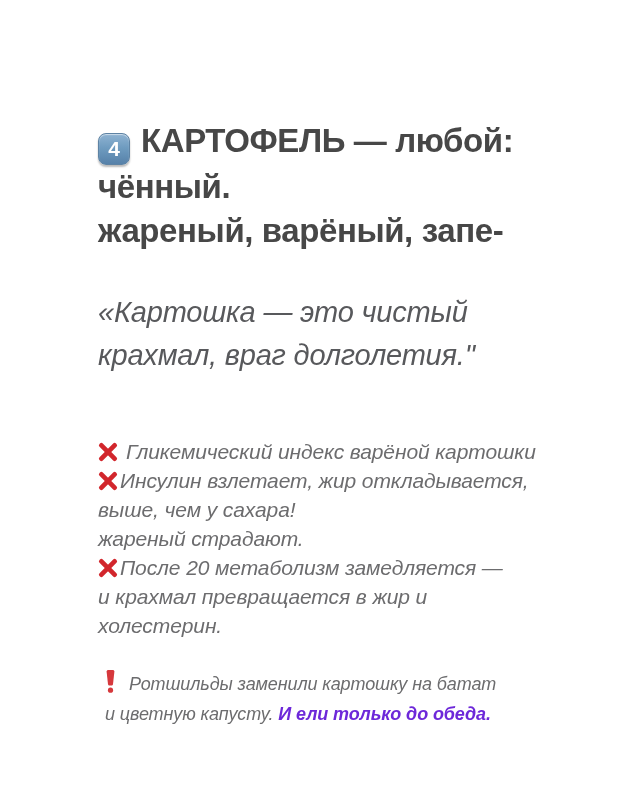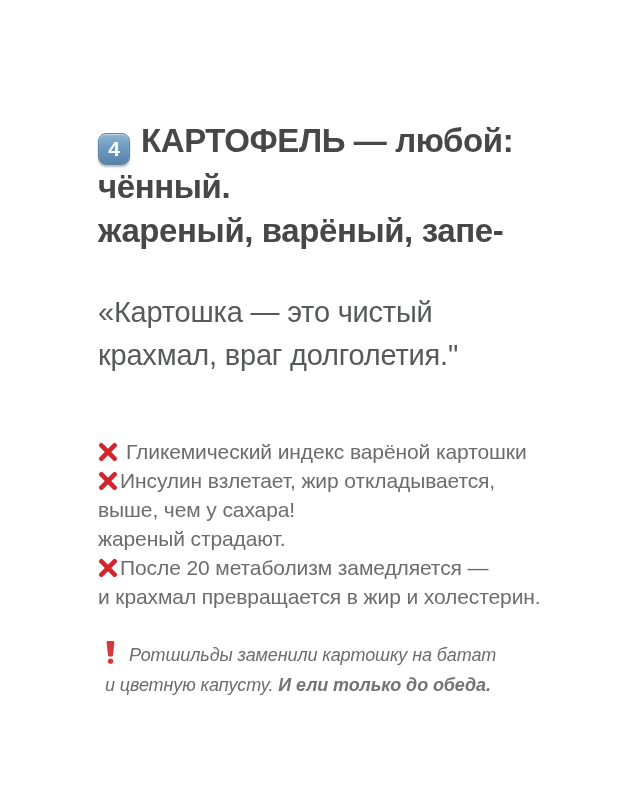--- a/index.html
+++ b/index.html
@@ -42,31 +42,33 @@
     text-align: center;
     vertical-align: -4px;
     margin-right: 11px;
     letter-spacing: 0;
   }
   
   .quote {
     margin-top: 38px;
     font-size: 29px;
     line-height: 43px;
+    font-style: italic;
     font-weight: 400;
     color: #58595c;
     letter-spacing: -0.2px;
   }
   
   .warnings {
     margin-top: 60px;
     font-size: 21px;
     line-height: 29px;
     color: #6c6c6e;
     letter-spacing: -0.1px;
+    font-style: italic;
   }
   .cross-icon-svg {
     vertical-align: -3px;
     margin-right: 2px;
   }
   .cross-gap {
     margin-right: 8px;
   }
   
   .note {
@@ -77,21 +79,21 @@
     font-style: italic;
     color: #6c6c6e;
     letter-spacing: -0.1px;
   }
   .note .excl-icon-svg {
     vertical-align: -3px;
     margin-right: 13px;
   }
   .note-bold {
     font-weight: 700;
-    color: #737373;
+    color: #6d28d9;
   }
 </style>
 </head>
 <body>
 
 <div class="card">
 
   <div class="heading">
     <div class="h-line">
       <span class="keycap"><span>4</span></span><span>КАРТОФЕЛЬ — любой:</span>

